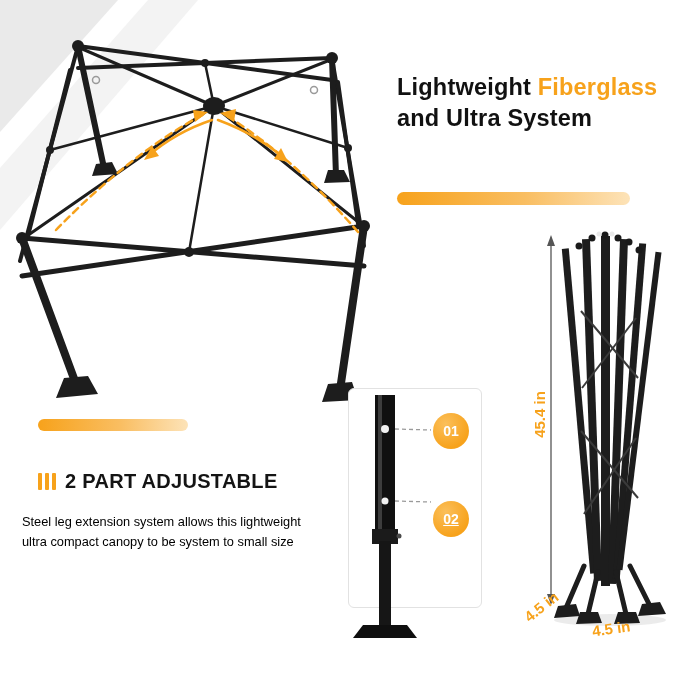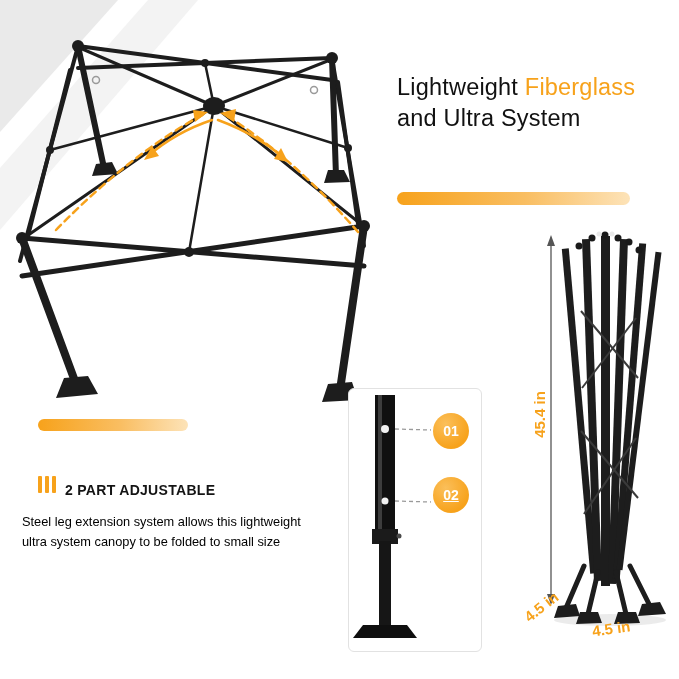--- a/index.html
+++ b/index.html
@@ -21,21 +21,21 @@
 
   
   #bg-decor{left:0;top:0;z-index:0;}
 
   
   #canopy-frame{left:6px;top:18px;z-index:1;}
 
   
   .headline{
     left:397px;top:72px;width:278px;z-index:2;
-    font-weight:normal;font-size:23.5px;line-height:1.34;
+    font-weight:bold;font-size:23.5px;line-height:1.34;
     letter-spacing:0.2px;color:#111;
   }
   .headline div{white-space:nowrap;}
   .accent-text{color:var(--accent-orange);}
 
   .accent-bar{
     height:13px;border-radius:7px;z-index:2;
     background:linear-gradient(90deg,var(--accent-orange) 0%,#F9BE62 55%,var(--accent-orange-light) 100%);
   }
   #headline-bar{left:397px;top:192px;width:233px;}
@@ -46,44 +46,44 @@
   .dim-text{
     color:var(--accent-orange);font-weight:bold;font-size:15px;
     white-space:nowrap;z-index:3;
   }
   #dim-height{left:-16px;top:180px;width:74px;text-align:center;transform:rotate(-90deg);}
   #dim-base-a{left:4px;top:372px;transform:rotate(-38deg);}
   #dim-base-b{left:74px;top:394px;transform:rotate(-8deg);}
 
   
   #leg-card{
-    left:348px;top:388px;width:134px;height:264px;z-index:2;
+    left:348px;top:388px;width:134px;height:220px;z-index:2;
     background:#fff;border:1px solid #e2e2e2;border-radius:6px;
   }
   .callout-circle{
     width:36px;height:36px;border-radius:50%;
     background:radial-gradient(circle at 35% 30%, #FBBF5A, var(--accent-orange) 72%);
     color:#fff;font-weight:bold;font-size:14px;
     display:flex;align-items:center;justify-content:center;
     z-index:3;
   }
   #callout-1{left:84px;top:24px;}
-  #callout-2{left:84px;top:88px;text-decoration:underline;}
+  #callout-2{left:84px;top:112px;text-decoration:underline;}
 
   
   #feature-title-row{
     left:38px;top:470px;z-index:2;
     display:flex;align-items:center;gap:9px;
   }
   .bars-icon{display:flex;gap:3px;align-items:flex-end;}
   .bars-icon span{
     display:block;width:4px;height:17px;border-radius:1px;
     background:var(--accent-orange);
   }
-  #feature-title{font-size:14px;font-weight:bold;letter-spacing:.3px;color:#141414;margin-top:12px;}
+  #feature-title{font-size:20px;font-weight:bold;letter-spacing:.3px;color:#141414;}
   #feature-desc{
     left:22px;top:512px;width:310px;z-index:2;
     font-size:12.8px;line-height:1.6;color:#000000;
   }
 
   .stroke-frame{stroke:var(--frame-black);fill:none;stroke-linecap:round;}
   .fill-frame{fill:var(--frame-black);}
   .stroke-accent{stroke:var(--accent-orange);fill:none;stroke-linecap:round;}
   .fill-accent{fill:var(--accent-orange);}
 </style>
@@ -244,14 +244,14 @@
 <div id="feature-title-row" class="abs">
   <span class="bars-icon">
       <span></span>
       <span></span>
       <span></span>
     </span>
   <span id="feature-title">2 PART ADJUSTABLE</span>
 </div>
 <div id="feature-desc" class="abs">
   <div>Steel leg extension system allows this lightweight</div>
-  <div>ultra system canopy to be folded to small size</div>
+  <div>ultra compact canopy to be system to small size</div>
 </div>
 
 </body></html>

